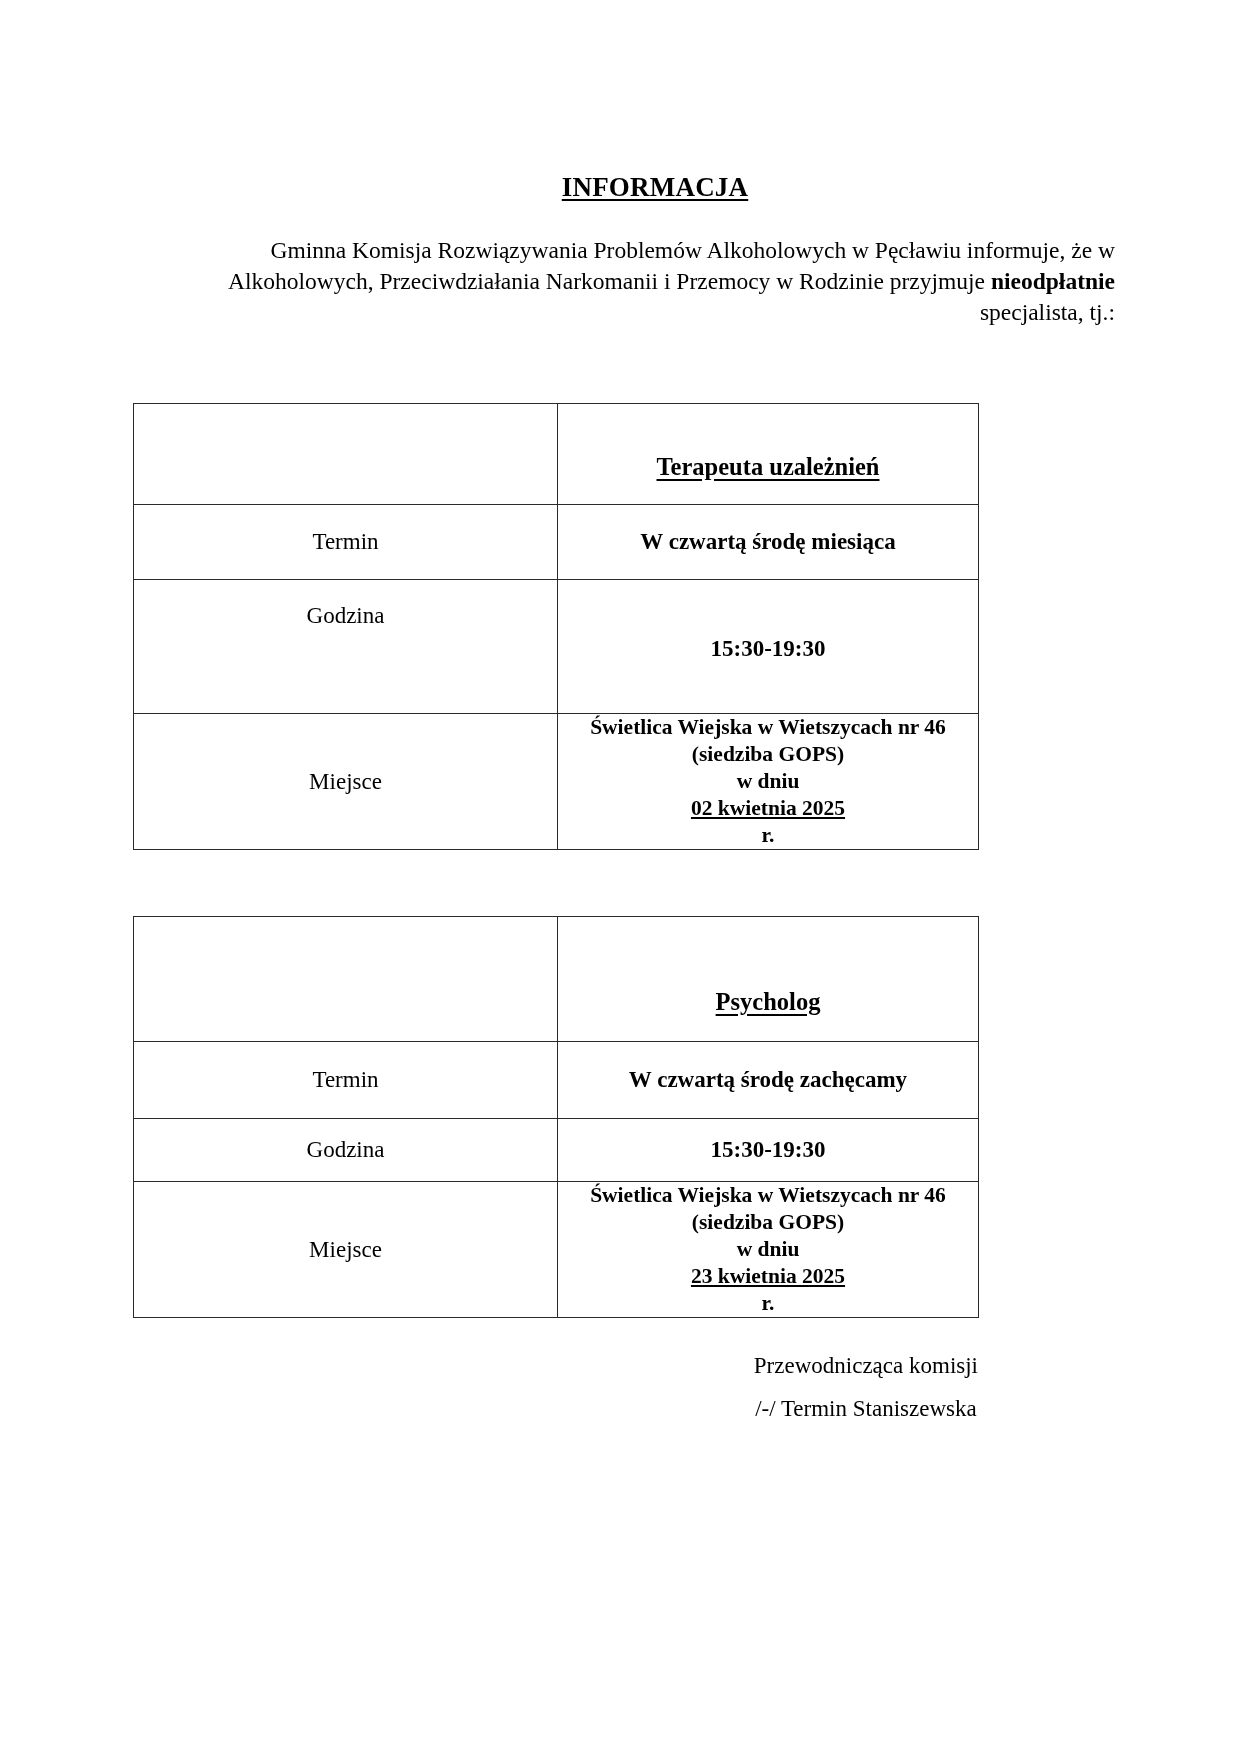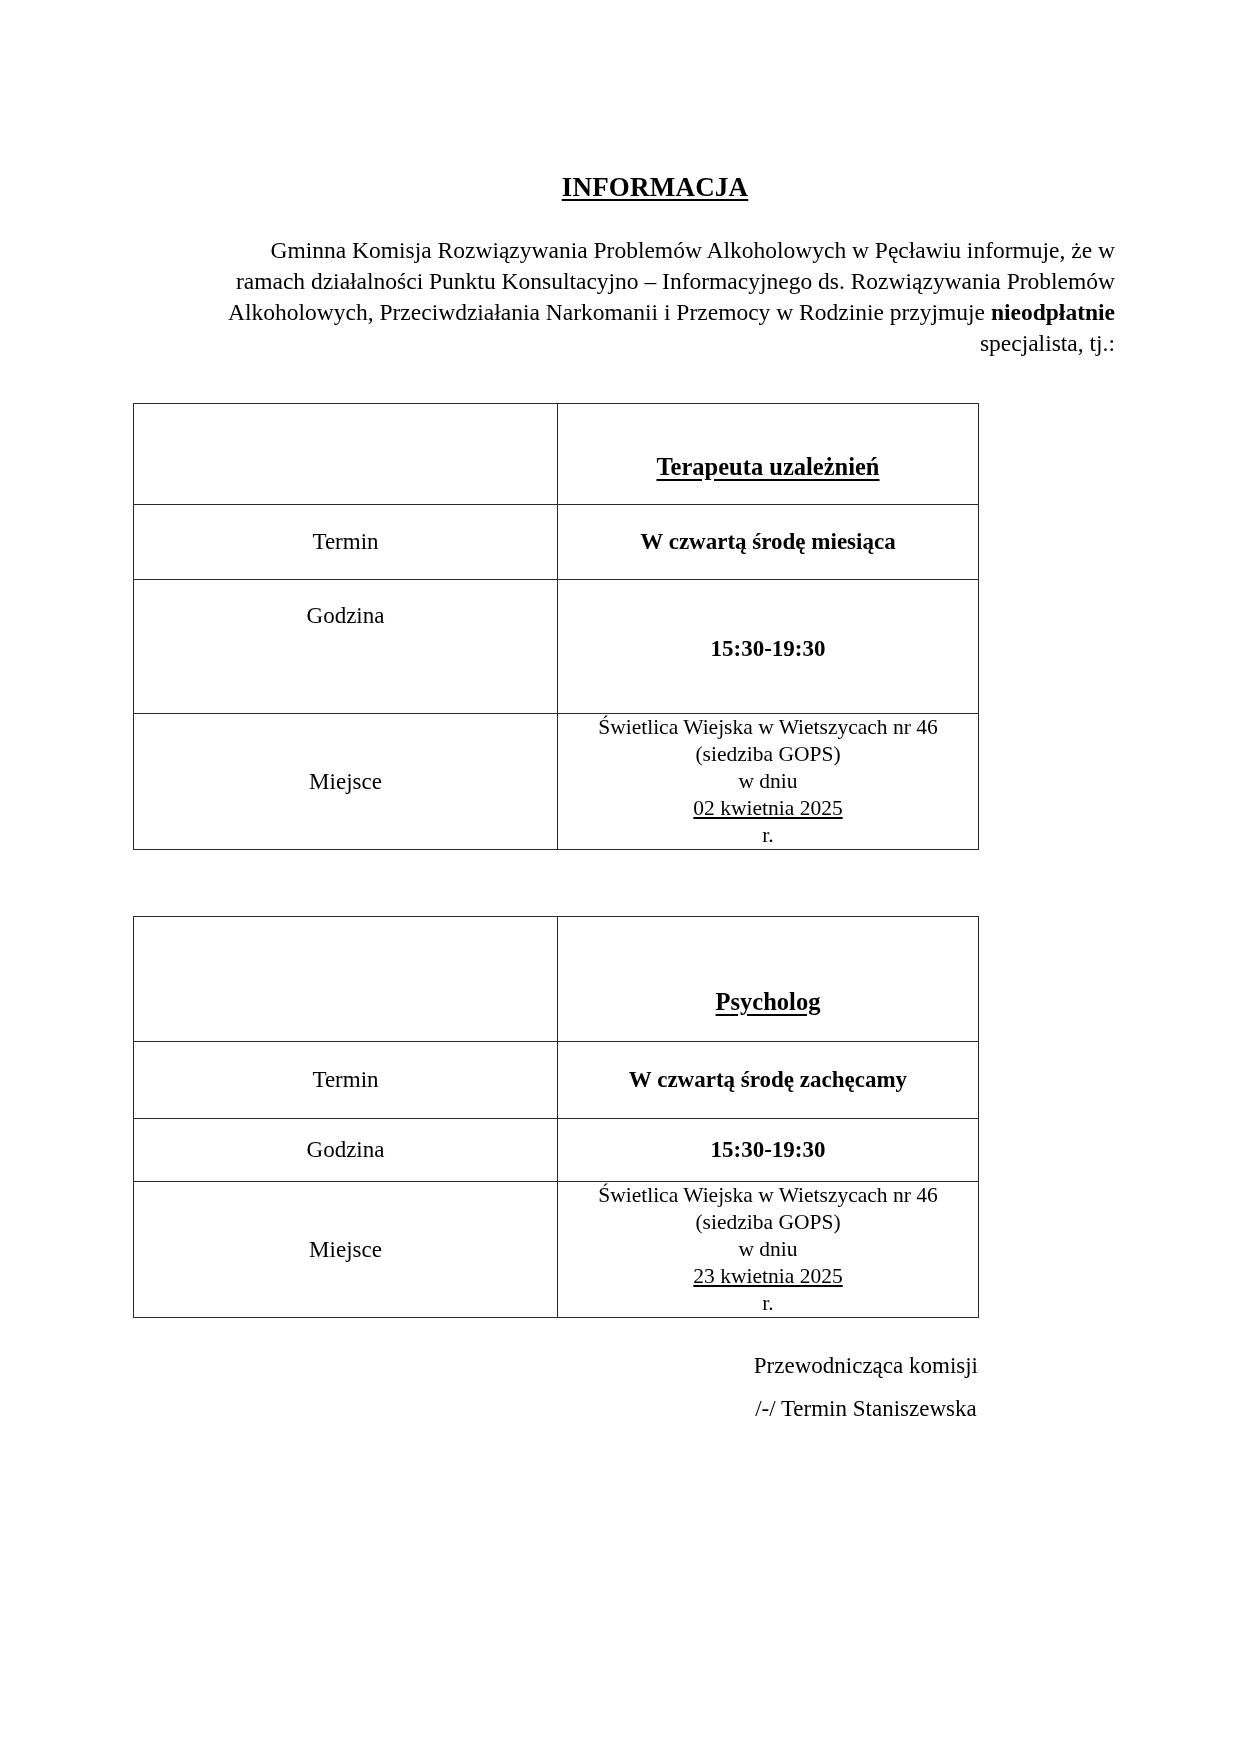--- a/index.html
+++ b/index.html
@@ -121,21 +121,21 @@
   #table-psycholog .row-head .value-cell .cell-inner { padding-top: 46px; }
   #table-psycholog .row-termin td { height: 76px; }
   #table-psycholog .row-godzina td { height: 62px; vertical-align: middle; }
   #table-psycholog .row-godzina .label-cell .cell-inner { padding-top: 0; }
   #table-psycholog .row-godzina .value-cell .cell-inner { padding-top: 0; }
   #table-psycholog .row-miejsce td { height: 84px; }
 
   .addr {
     line-height: 27px;
     font-size: 21.5px;
-    font-weight: normal;
+    font-weight: bold;
   }
   .addr span { display: block; }
   .addr .u {
     text-decoration: underline;
     text-underline-offset: 2px;
   }
 
   
   .footer-note {
     position: absolute;
@@ -159,21 +159,20 @@
 <body>
 
 <div class="page">
 
   <div class="doc-title">
     <span class="u">INFORMACJA</span>
   </div>
 
   <div class="intro">
     <span class="line">Gminna Komisja Rozwiązywania Problemów Alkoholowych w Pęcławiu informuje, że w</span>
-    <span class="line">ramach działalności Punktu Konsultacyjno – Informacyjnego ds. Rozwiązywania Problemów</span>
     <span class="line"><span>Alkoholowych, Przeciwdziałania Narkomanii i Przemocy w Rodzinie przyjmuje </span><b>nieodpłatnie</b></span>
     <span class="line">specjalista, tj.:</span>
   </div>
 
   <table class="sched-table" id="table-terapeuta">
     <colgroup>
         <col class="col-label">
         <col class="col-value">
       </colgroup>
     <tbody>

